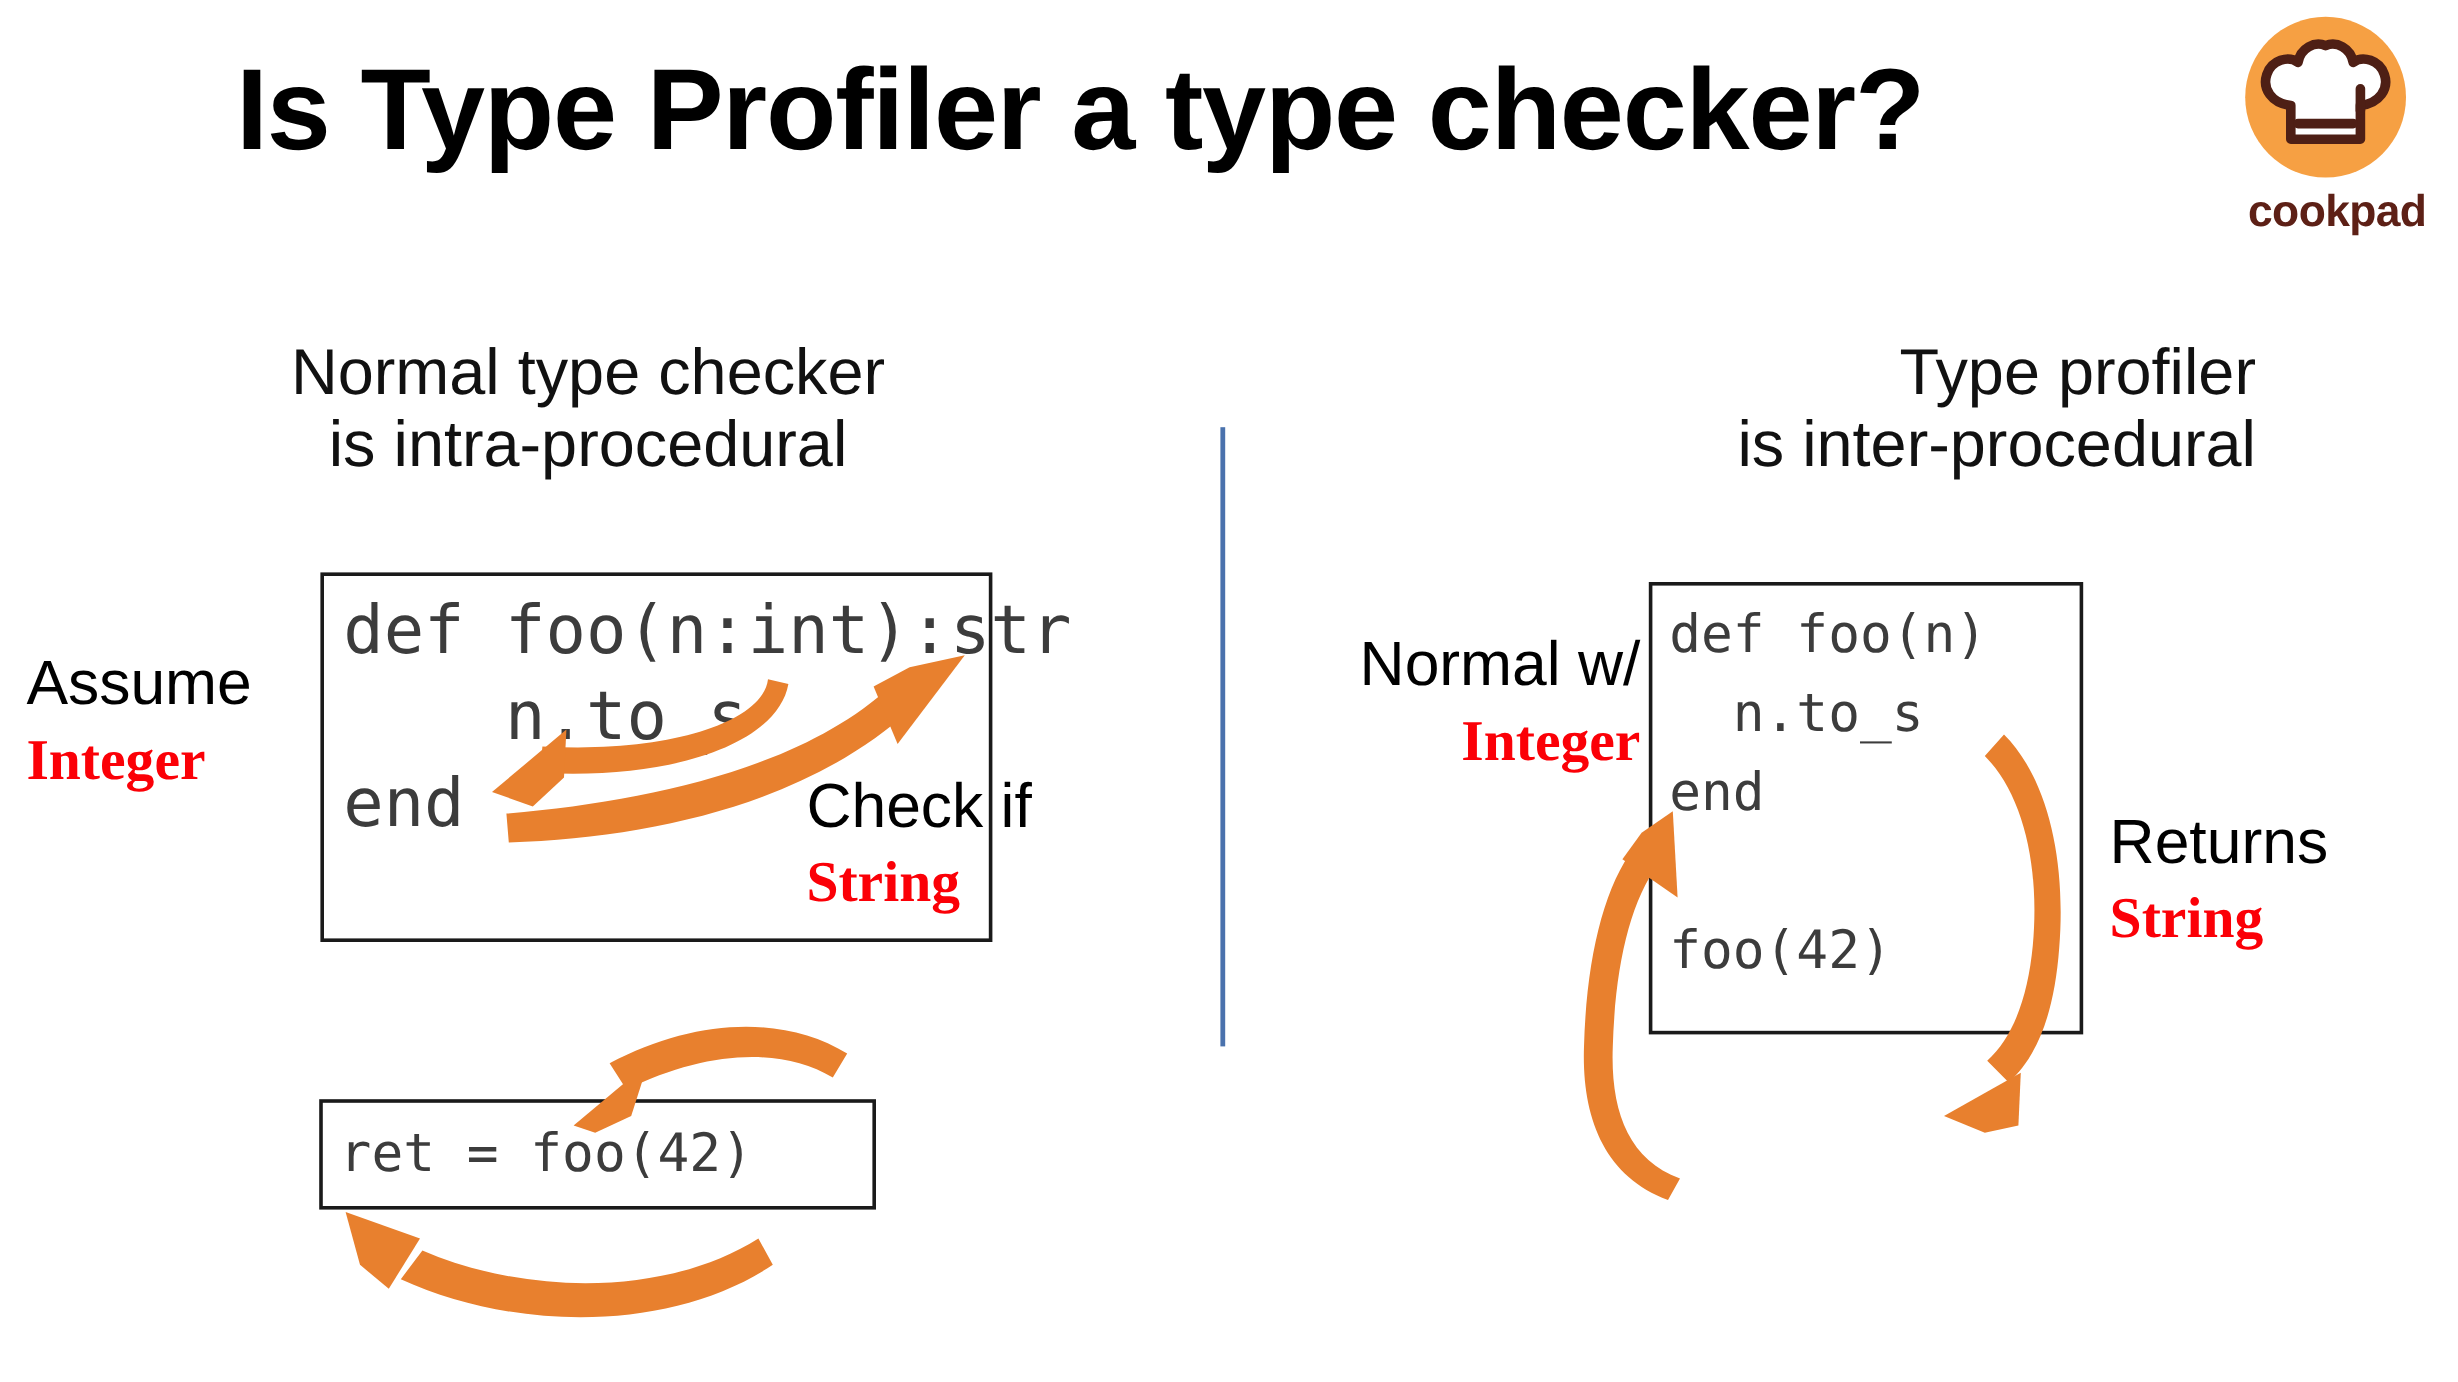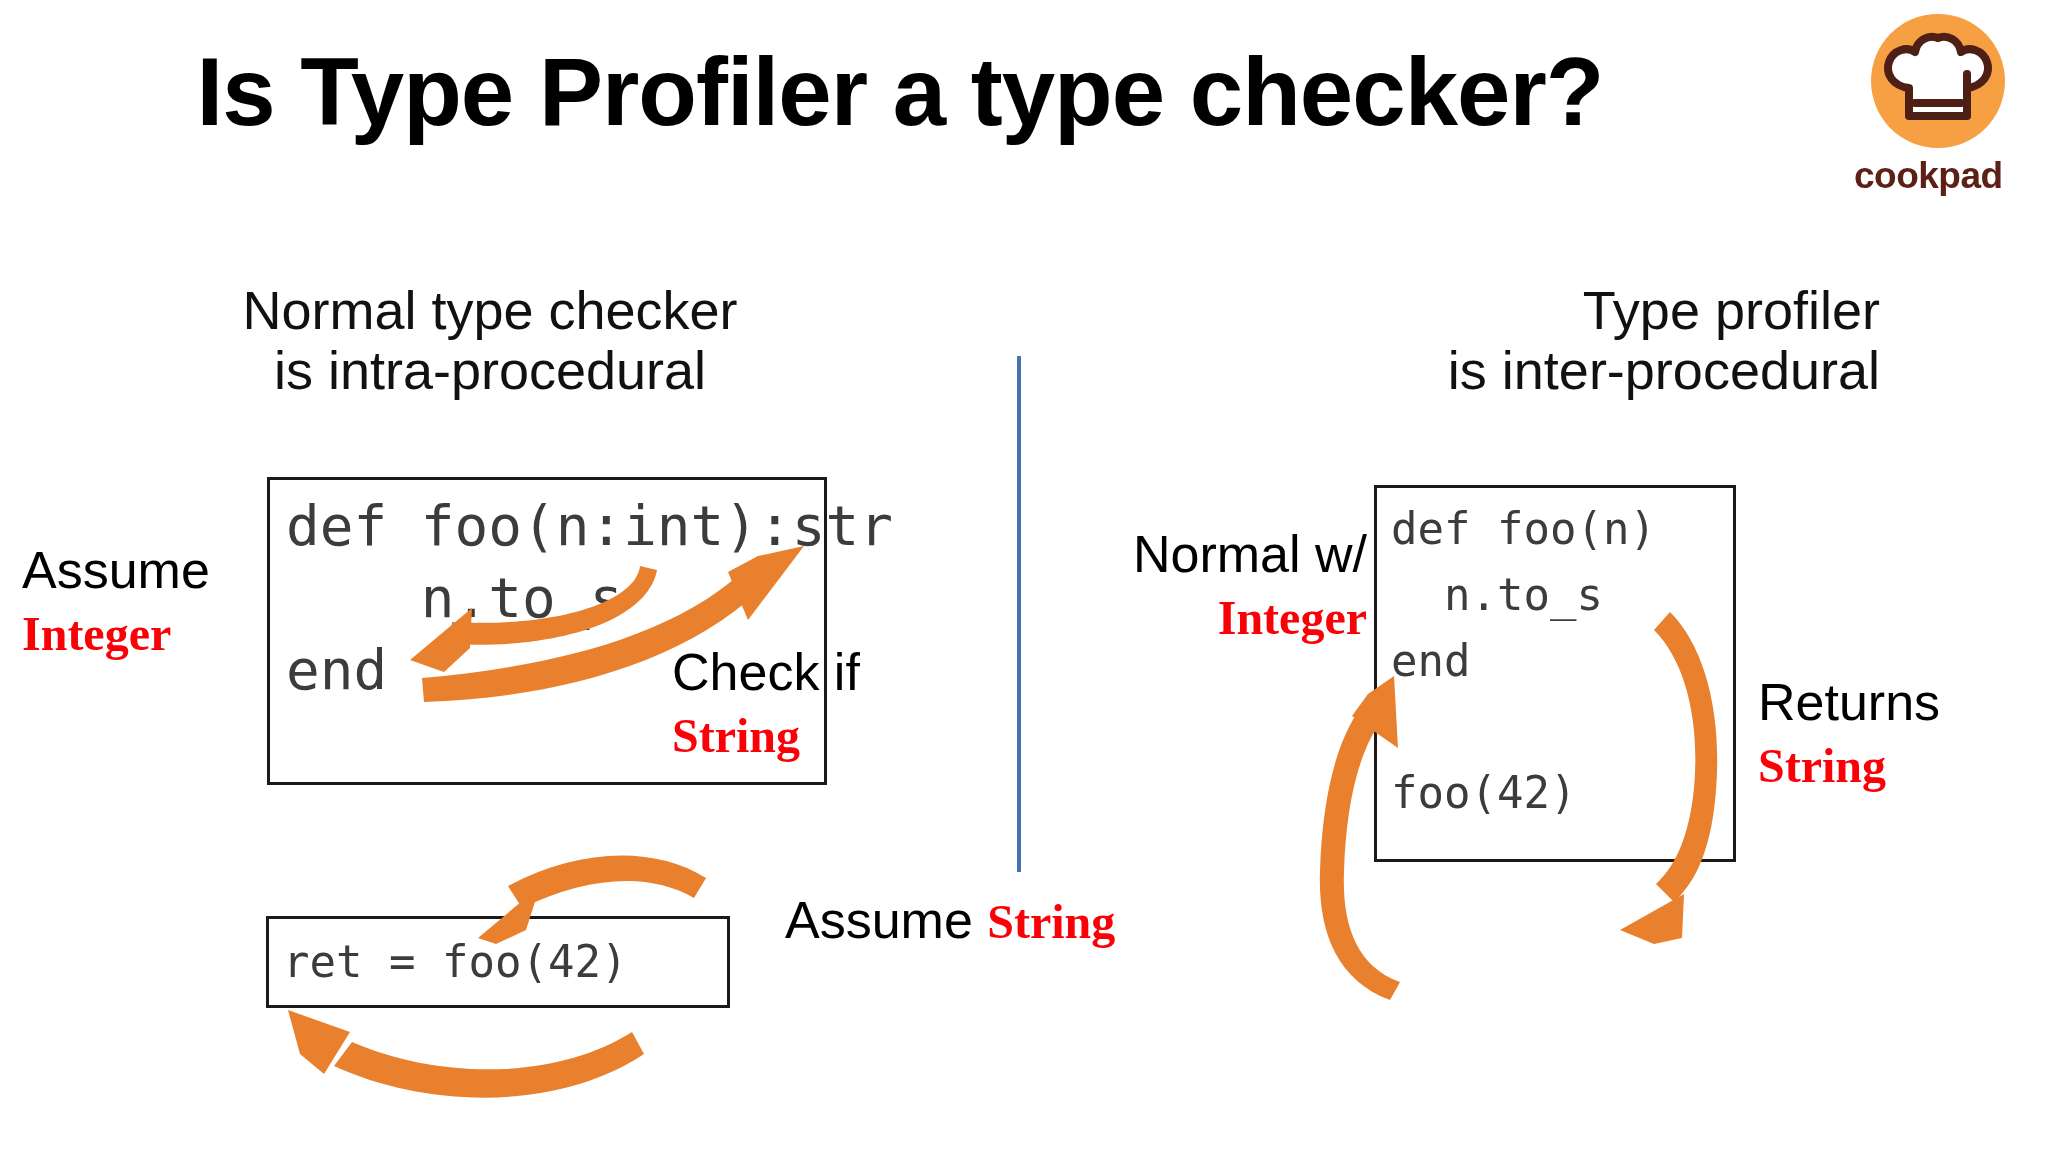--- a/index.html
+++ b/index.html
@@ -54,21 +54,21 @@
     left: 17px;
     top: 0;
     width: 134px;
     height: 134px;
   }
   #brand-wordmark {
     position: absolute;
     left: 0;
     top: 140px;
     width: 168px;
-    text-align: left;
+    text-align: right;
     font-family: "Liberation Sans", sans-serif;
     font-weight: bold;
     font-size: 37px;
     line-height: 44px;
     color: #5d2016;
     letter-spacing: -0.5px;
   }
 
   
   .col-heading {
@@ -194,21 +194,20 @@
   <span class="plain-line">Assume</span>
   <span class="plain-line type-name">Integer</span>
 </div>
 
 <div class="annotation" id="label-check-string">
   <span class="plain-line">Check if</span>
   <span class="plain-line type-name">String</span>
 </div>
 
 <div class="annotation" id="label-check-assume">
-  <span class="plain-line"><span>Assume</span> <span class="type-name">String</span></span>
 </div>
 
 <div class="annotation" id="label-calls-with">
   <span class="plain-line">Normal w/</span>
   <span class="plain-line type-name">Integer</span>
 </div>
 
 <div class="annotation" id="label-returns">
   <span class="plain-line">Returns</span>
   <span class="plain-line type-name">String</span>

